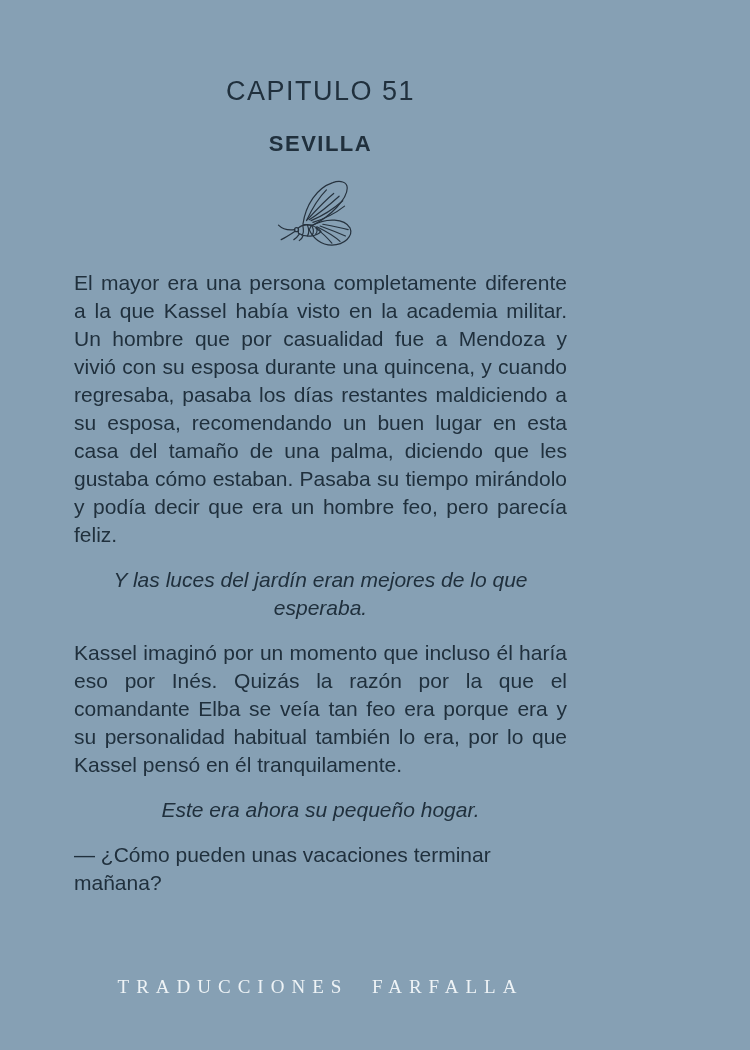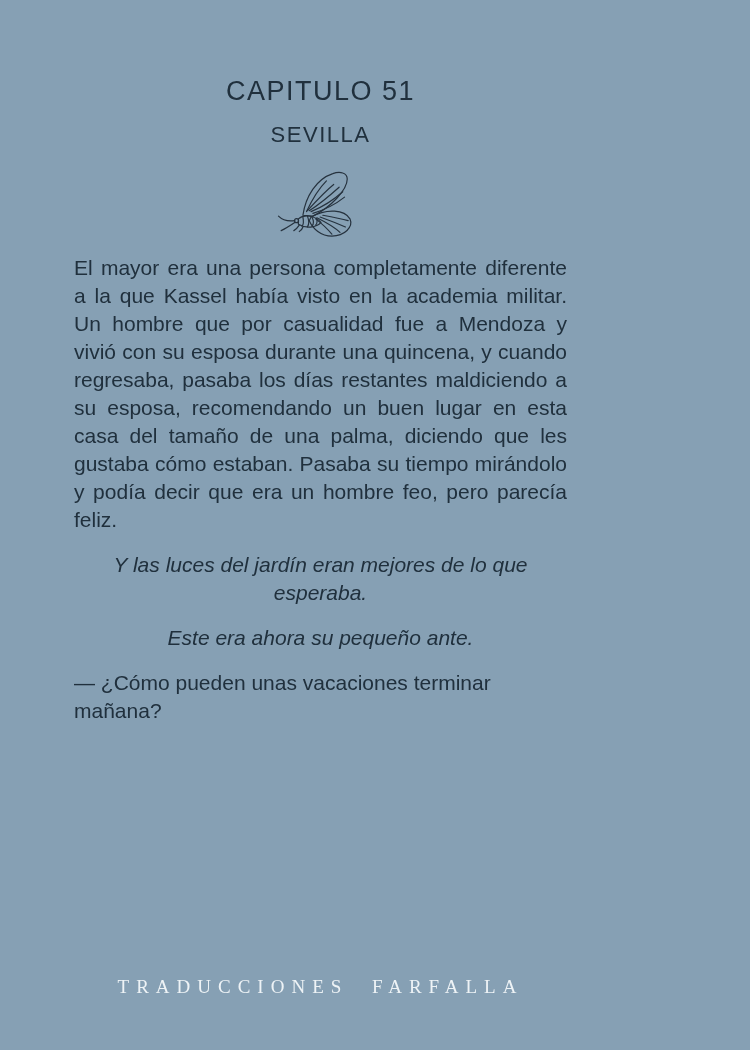--- a/index.html
+++ b/index.html
@@ -25,37 +25,37 @@
     padding-top: 76px;
     text-align: center;
   }
   .chapter-title {
     font-size: 27px;
     font-weight: 500;
     letter-spacing: 1.5px;
     color: var(--text);
   }
   .subtitle {
-    margin-top: 15px;
+    margin-top: 24px;
     font-size: 22px;
-    font-weight: 400;
+    font-weight: 700;
     letter-spacing: 1.5px;
     color: var(--text);
   }
   .ornament {
     margin-top: 22px;
     text-align: center;
     height: 78px;
   }
   .ornament svg {
     display: inline-block;
   }
   .content {
     padding: 0 74px;
-    margin-top: 6px;
+    margin-top: 12px;
   }
   .content p {
     font-size: 21px;
     line-height: 28px;
     text-align: justify;
     margin-bottom: 17px;
     color: var(--text);
   }
   .content p.italic {
     font-style: italic;
@@ -117,19 +117,20 @@
 
         <path d="M26,61 C24,64 22,66 20,67"></path>
         <path d="M30,63 C29,66 28,67 26,68"></path>
       </svg>
     </span>
   </div>
 
   <div class="content">
     <p>El mayor era una persona completamente diferente a la que Kassel había visto en la academia militar. Un hombre que por casualidad fue a Mendoza y vivió con su esposa durante una quincena, y cuando regresaba, pasaba los días restantes maldiciendo a su esposa, recomendando un buen lugar en esta casa del tamaño de una palma, diciendo que les gustaba cómo estaban. Pasaba su tiempo mirándolo y podía decir que era un hombre feo, pero parecía feliz.</p>
     <p class="italic">Y las luces del jardín eran mejores de lo que esperaba.</p>
-    <p class="italic">Este era ahora su pequeño ante.</p>
+    <p>Kassel imaginó por un momento que incluso él haría eso por Inés. Quizás la razón por la que el comandante Elba se veía tan feo era porque era y su personalidad habitual también lo era, por lo que Kassel pensó en él tranquilamente.</p>
+    <p class="italic">Este era ahora su pequeño hogar.</p>
     <p class="dialogue">— ¿Cómo pueden unas vacaciones terminar mañana?</p>
   </div>
 
   <div class="footer">TRADUCCIONES FARFALLA</div>
 
 </div>
 
 </body></html>

